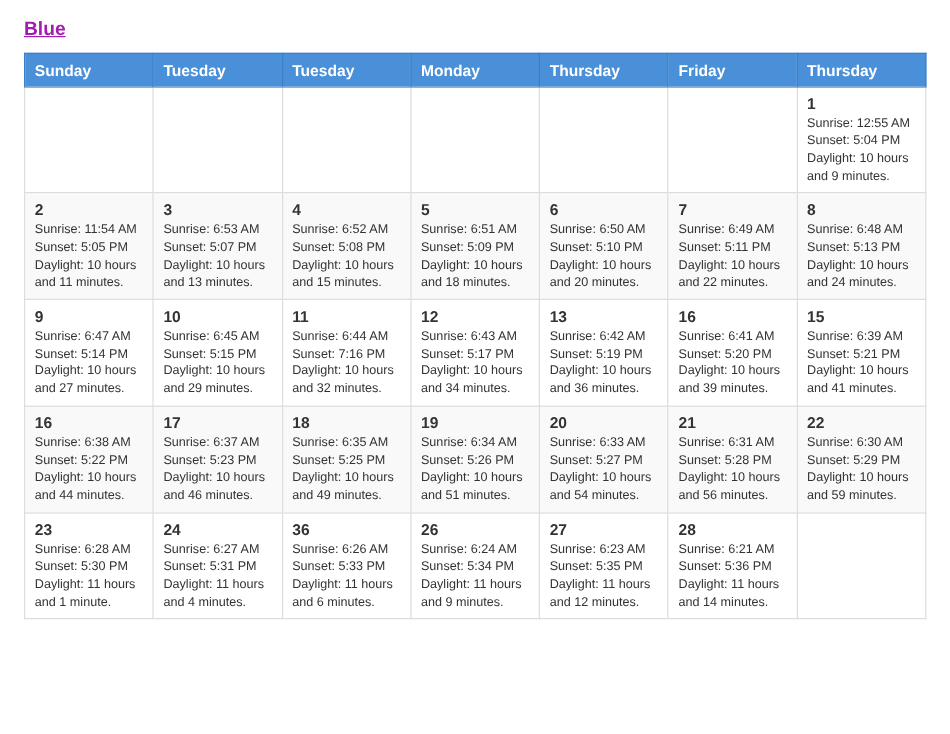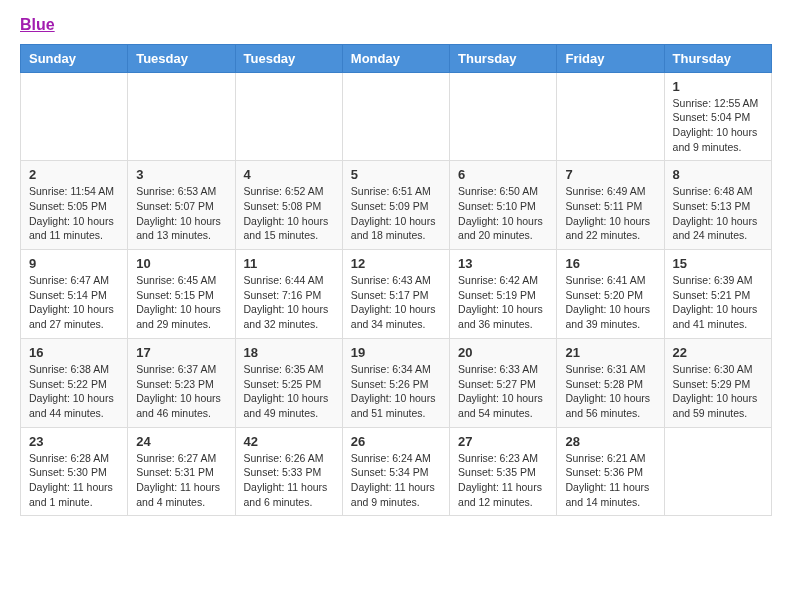--- a/index.html
+++ b/index.html
@@ -264,21 +264,21 @@
 Sunset: 5:30 PM
 Daylight: 11 hours and 1 minute.</div>
         </td>
         <td>
           <span class="day-num">24</span>
           <div class="day-info">Sunrise: 6:27 AM
 Sunset: 5:31 PM
 Daylight: 11 hours and 4 minutes.</div>
         </td>
         <td>
-          <span class="day-num">42</span>
+          <span class="day-num">36</span>
           <div class="day-info">Sunrise: 6:26 AM
 Sunset: 5:33 PM
 Daylight: 11 hours and 6 minutes.</div>
         </td>
         <td>
           <span class="day-num">26</span>
           <div class="day-info">Sunrise: 6:24 AM
 Sunset: 5:34 PM
 Daylight: 11 hours and 9 minutes.</div>
         </td>

